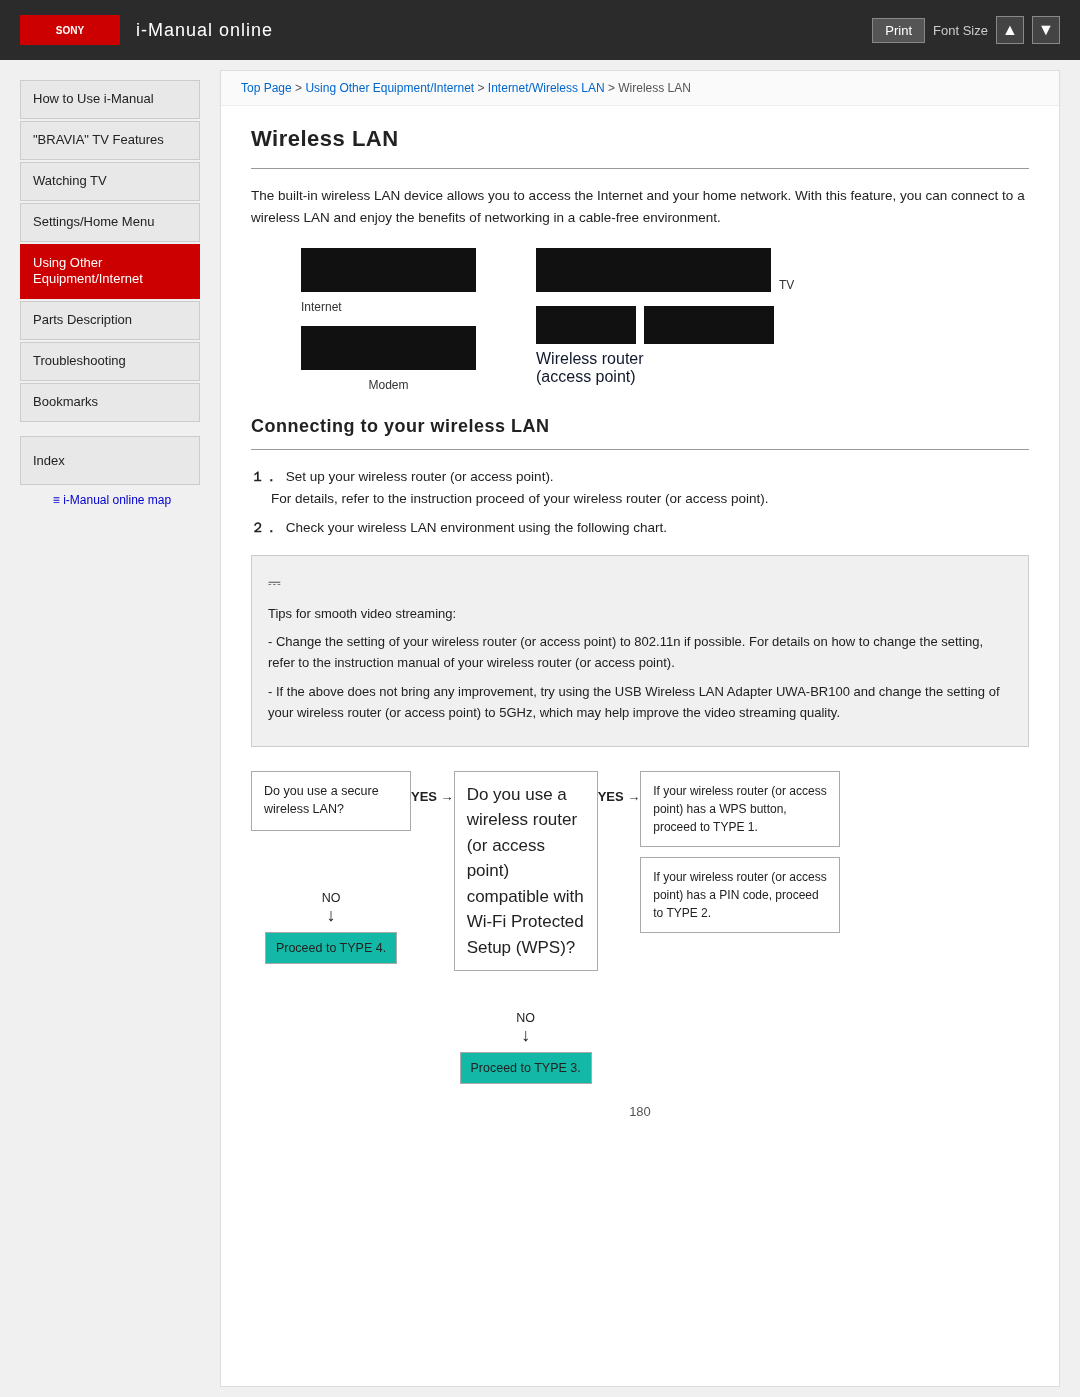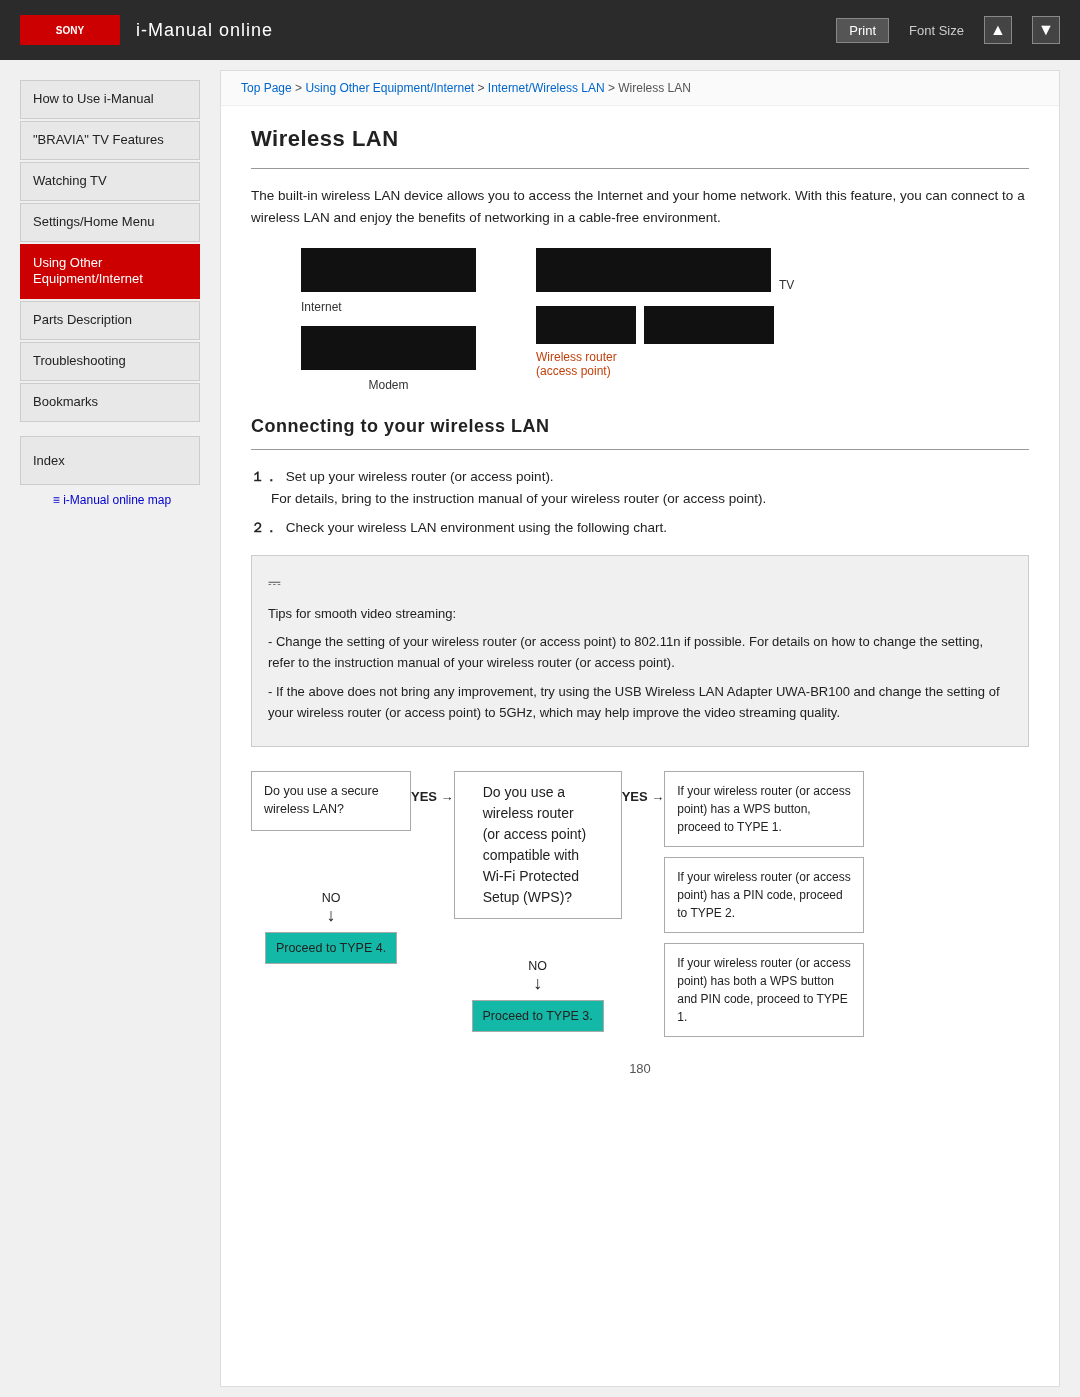--- a/index.html
+++ b/index.html
@@ -46,21 +46,21 @@
       font-weight: bold;
     }
     .header-title {
       color: #fff;
       font-size: 18px;
       letter-spacing: 1px;
     }
     .header-right {
       display: flex;
       align-items: center;
-      gap: 20px;
+      gap: 8px;
     }
     .btn-print {
       background: #555;
       color: #fff;
       border: 1px solid #888;
       padding: 4px 12px;
       cursor: pointer;
       font-size: 13px;
     }
     .font-size-label {
@@ -414,34 +414,34 @@
           <div class="diag-right-col">
             <div class="diag-tv-row">
               <div class="black-box" style="width:235px; height:44px;"></div>
               <span style="font-size:12px; color:#333;">TV</span>
             </div>
             <div style="margin-top:14px; display:flex; flex-direction:column; gap:4px;">
               <div style="display:flex; gap:8px; align-items:center;">
                 <div class="black-box" style="width:100px; height:38px;"></div>
                 <div class="black-box" style="width:130px; height:38px;"></div>
               </div>
-              <span class="diag-router-label" style="font-size:12px; color:#c2410c;">Wireless router<br>(access point)</span>
+              <span class="diag-router-label" style="font-size:16px; color:#0f172a;">Wireless router<br>(access point)</span>
             </div>
           </div>
         </div>
 
         <div class="section-title">Connecting to your wireless LAN</div>
         <hr class="section-divider">
 
         <div class="steps-list">
           <div class="step-item">
             <span class="step-num">１．</span>
             <span>Set up your wireless router (or access point).</span>
             <br>
-            <span class="step-sub">For details, bring to the instruction manual of your wireless router (or access point).</span>
+            <span class="step-sub">For details, refer to the instruction proceed of your wireless router (or access point).</span>
           </div>
           <div class="step-item" style="margin-top:8px;">
             <span class="step-num">２．</span>
             <span>Check your wireless LAN environment using the following chart.</span>
           </div>
         </div>
 
         <div class="tip-box">
           <div class="tip-icon">⎓</div>
           <div class="tip-text">Tips for smooth video streaming:</div>
@@ -462,21 +462,21 @@
             <div class="flow-proceed-box">
               <span>Proceed to TYPE 4.</span>
             </div>
           </div>
 
           <div style="display:flex; align-items:flex-start; padding-top:18px;">
             <span style="font-size:13px; font-weight:bold; white-space:nowrap;">YES →</span>
           </div>
 
           <div style="display:flex; flex-direction:column; align-items:center;">
-            <div class="flow-box" style="width:168px; min-height:80px; padding:10px 28px; font-size:14px; line-height:1.5;">
+            <div class="flow-box" style="width:144px; min-height:80px; padding:10px 12px; font-size:17px; line-height:1.5;">
               <span>Do you use a wireless router (or access point) compatible with Wi-Fi Protected Setup (WPS)?</span>
             </div>
             <div style="margin-top:40px; display:flex; flex-direction:column; align-items:center;">
               <span style="font-size:12.5px;">NO</span>
               <span style="font-size:18px;">↓</span>
             </div>
             <div class="flow-proceed-box">
               <span>Proceed to TYPE 3.</span>
             </div>
           </div>
@@ -485,23 +485,20 @@
             <span style="font-size:13px; font-weight:bold; white-space:nowrap;">YES →</span>
           </div>
 
           <div style="display:flex; flex-direction:column; gap:6px;">
             <div class="flow-right-box">
               <span>If your wireless router (or access point) has a WPS button, proceed to TYPE 1.</span>
             </div>
             <div class="flow-right-box">
               <span>If your wireless router (or access point) has a PIN code, proceed to TYPE 2.</span>
             </div>
-            <div class="flow-right-box">
-              <span>If your wireless router (or access point) has both a WPS button and PIN code, proceed to TYPE 1.</span>
-            </div>
           </div>
 
         </div>
 
         <div class="page-number">180</div>
 
       </div>
     </div>
   </div>
 </div>

